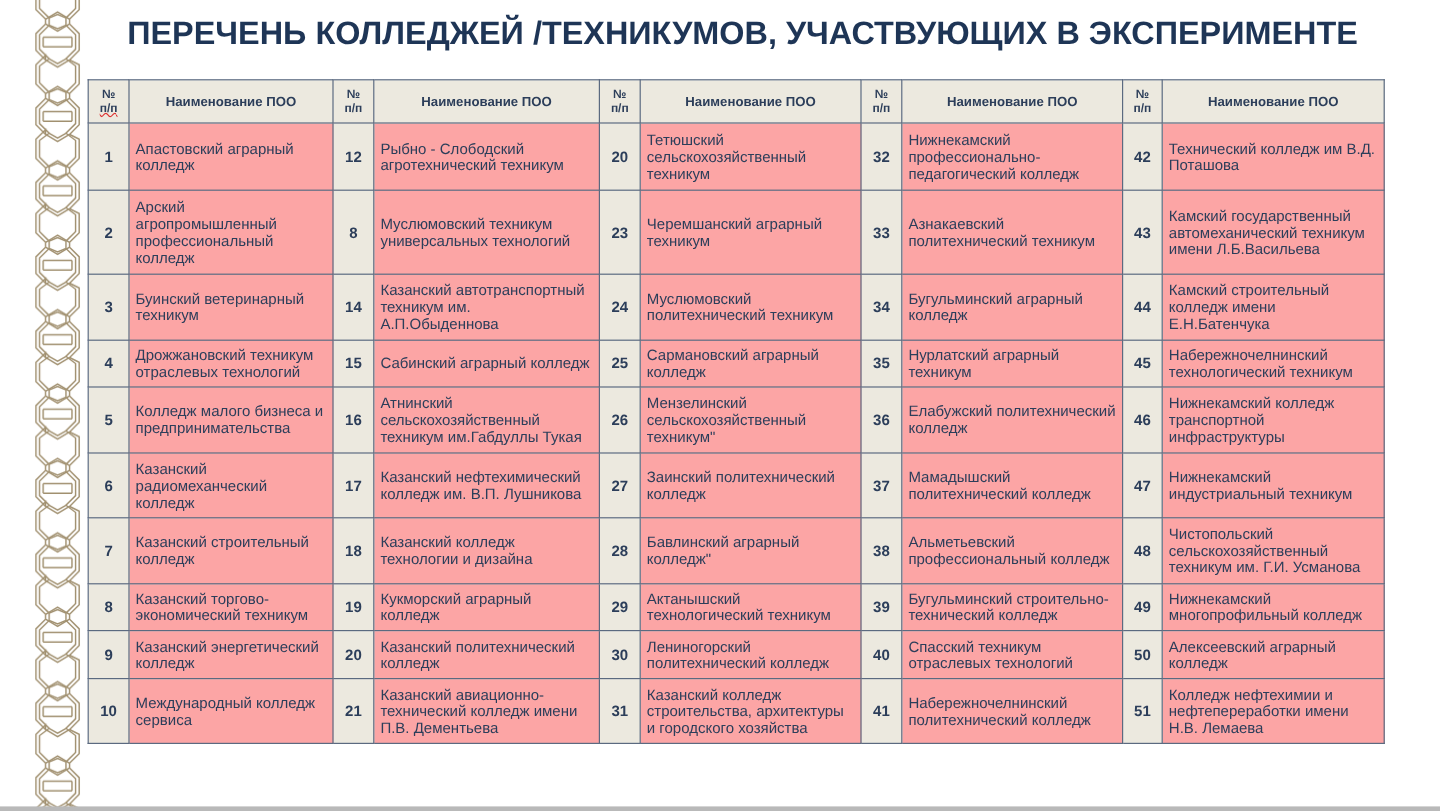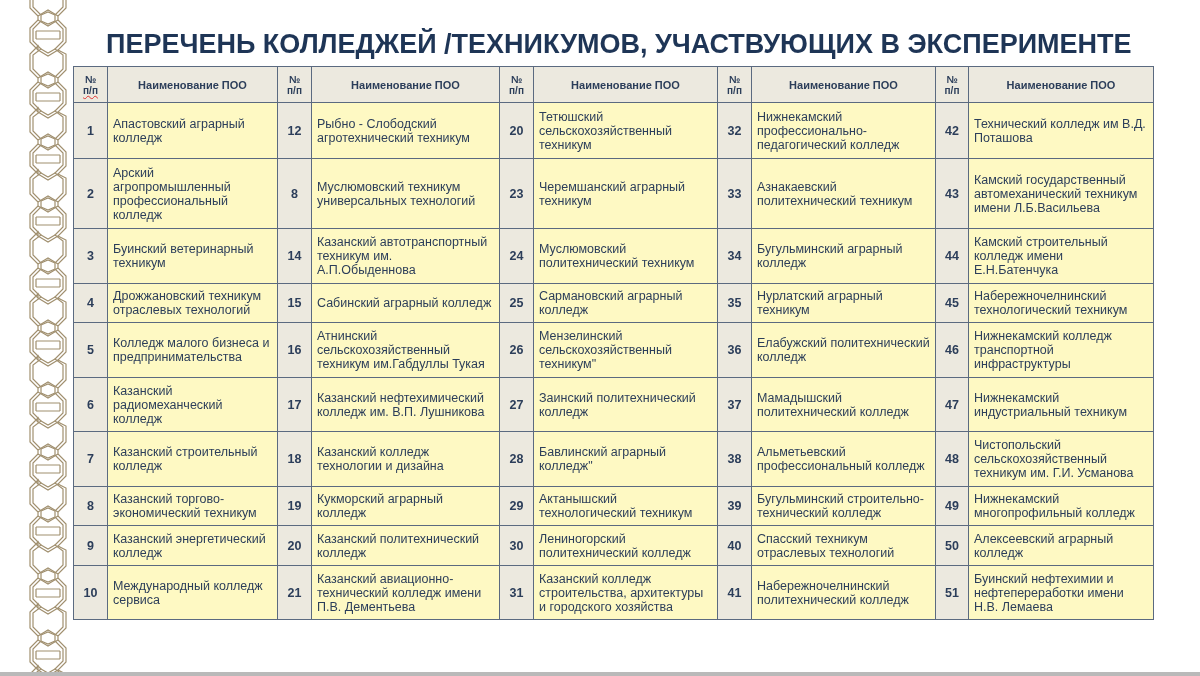--- a/index.html
+++ b/index.html
@@ -5,21 +5,21 @@
   html, body { margin: 0; padding: 0; }
   body {
     width: 1200px; height: 676px; overflow: hidden; position: relative;
     background: #ffffff;
     font-family: "Liberation Sans", sans-serif;
   }
   .ornament {
     position: absolute; left: 26px; top: 0; width: 44px; height: 676px;
   }
   .title {
-    position: absolute; left: 106px; top: 29px; width: 1030px;
+    position: absolute; left: 106px; top: 13px; width: 1030px;
     font-size: 27px; font-weight: bold; color: #1e3556; letter-spacing: 0;
     white-space: nowrap;
   }
   table.list {
     position: absolute; left: 73px; top: 66px;
     border-collapse: collapse; table-layout: fixed;
     width: 1080px;
   }
   table.list td, table.list th {
     border: 1.5px solid #5b6a80;
@@ -30,21 +30,21 @@
     vertical-align: middle;
   }
   table.list th {
     background: #ece9df; font-weight: bold; height: 35px; font-size: 11px;
   }
   table.list th.num { font-size: 10px; line-height: 11px; padding: 0; text-align: center; }
   td.num {
     background: #ece9df; font-weight: bold; text-align: center; padding: 0;
     font-size: 13px;
   }
-  td.name { background: #fef9c3; margin-top: 28px; }
+  td.name { background: #fca5a5; margin-top: 28px; }
   .spell { text-decoration: underline wavy #d33; text-decoration-thickness: 1px; }
   .bottom-bar {
     position: absolute; left: 0; top: 672px; width: 1200px; height: 4px;
     background: #b9b9b9;
   }
 </style>
 </head>
 <body>
 
 <svg class="ornament" viewBox="0 0 44 676" preserveAspectRatio="none">
@@ -209,18 +209,18 @@
       <tr style="height: 54px;">
         <td class="num">10</td>
         <td class="name">Международный колледж сервиса</td>
         <td class="num">21</td>
         <td class="name">Казанский авиационно-технический колледж имени П.В. Дементьева</td>
         <td class="num">31</td>
         <td class="name">Казанский колледж строительства, архитектуры и городского хозяйства</td>
         <td class="num">41</td>
         <td class="name">Набережночелнинский политехнический колледж</td>
         <td class="num">51</td>
-        <td class="name">Буинский нефтехимии и нефтепереработки имени Н.В. Лемаева</td>
+        <td class="name">Колледж нефтехимии и нефтепереработки имени Н.В. Лемаева</td>
       </tr>
     </tbody>
 </table>
 
 <div class="bottom-bar"></div>
 
 </body></html>

